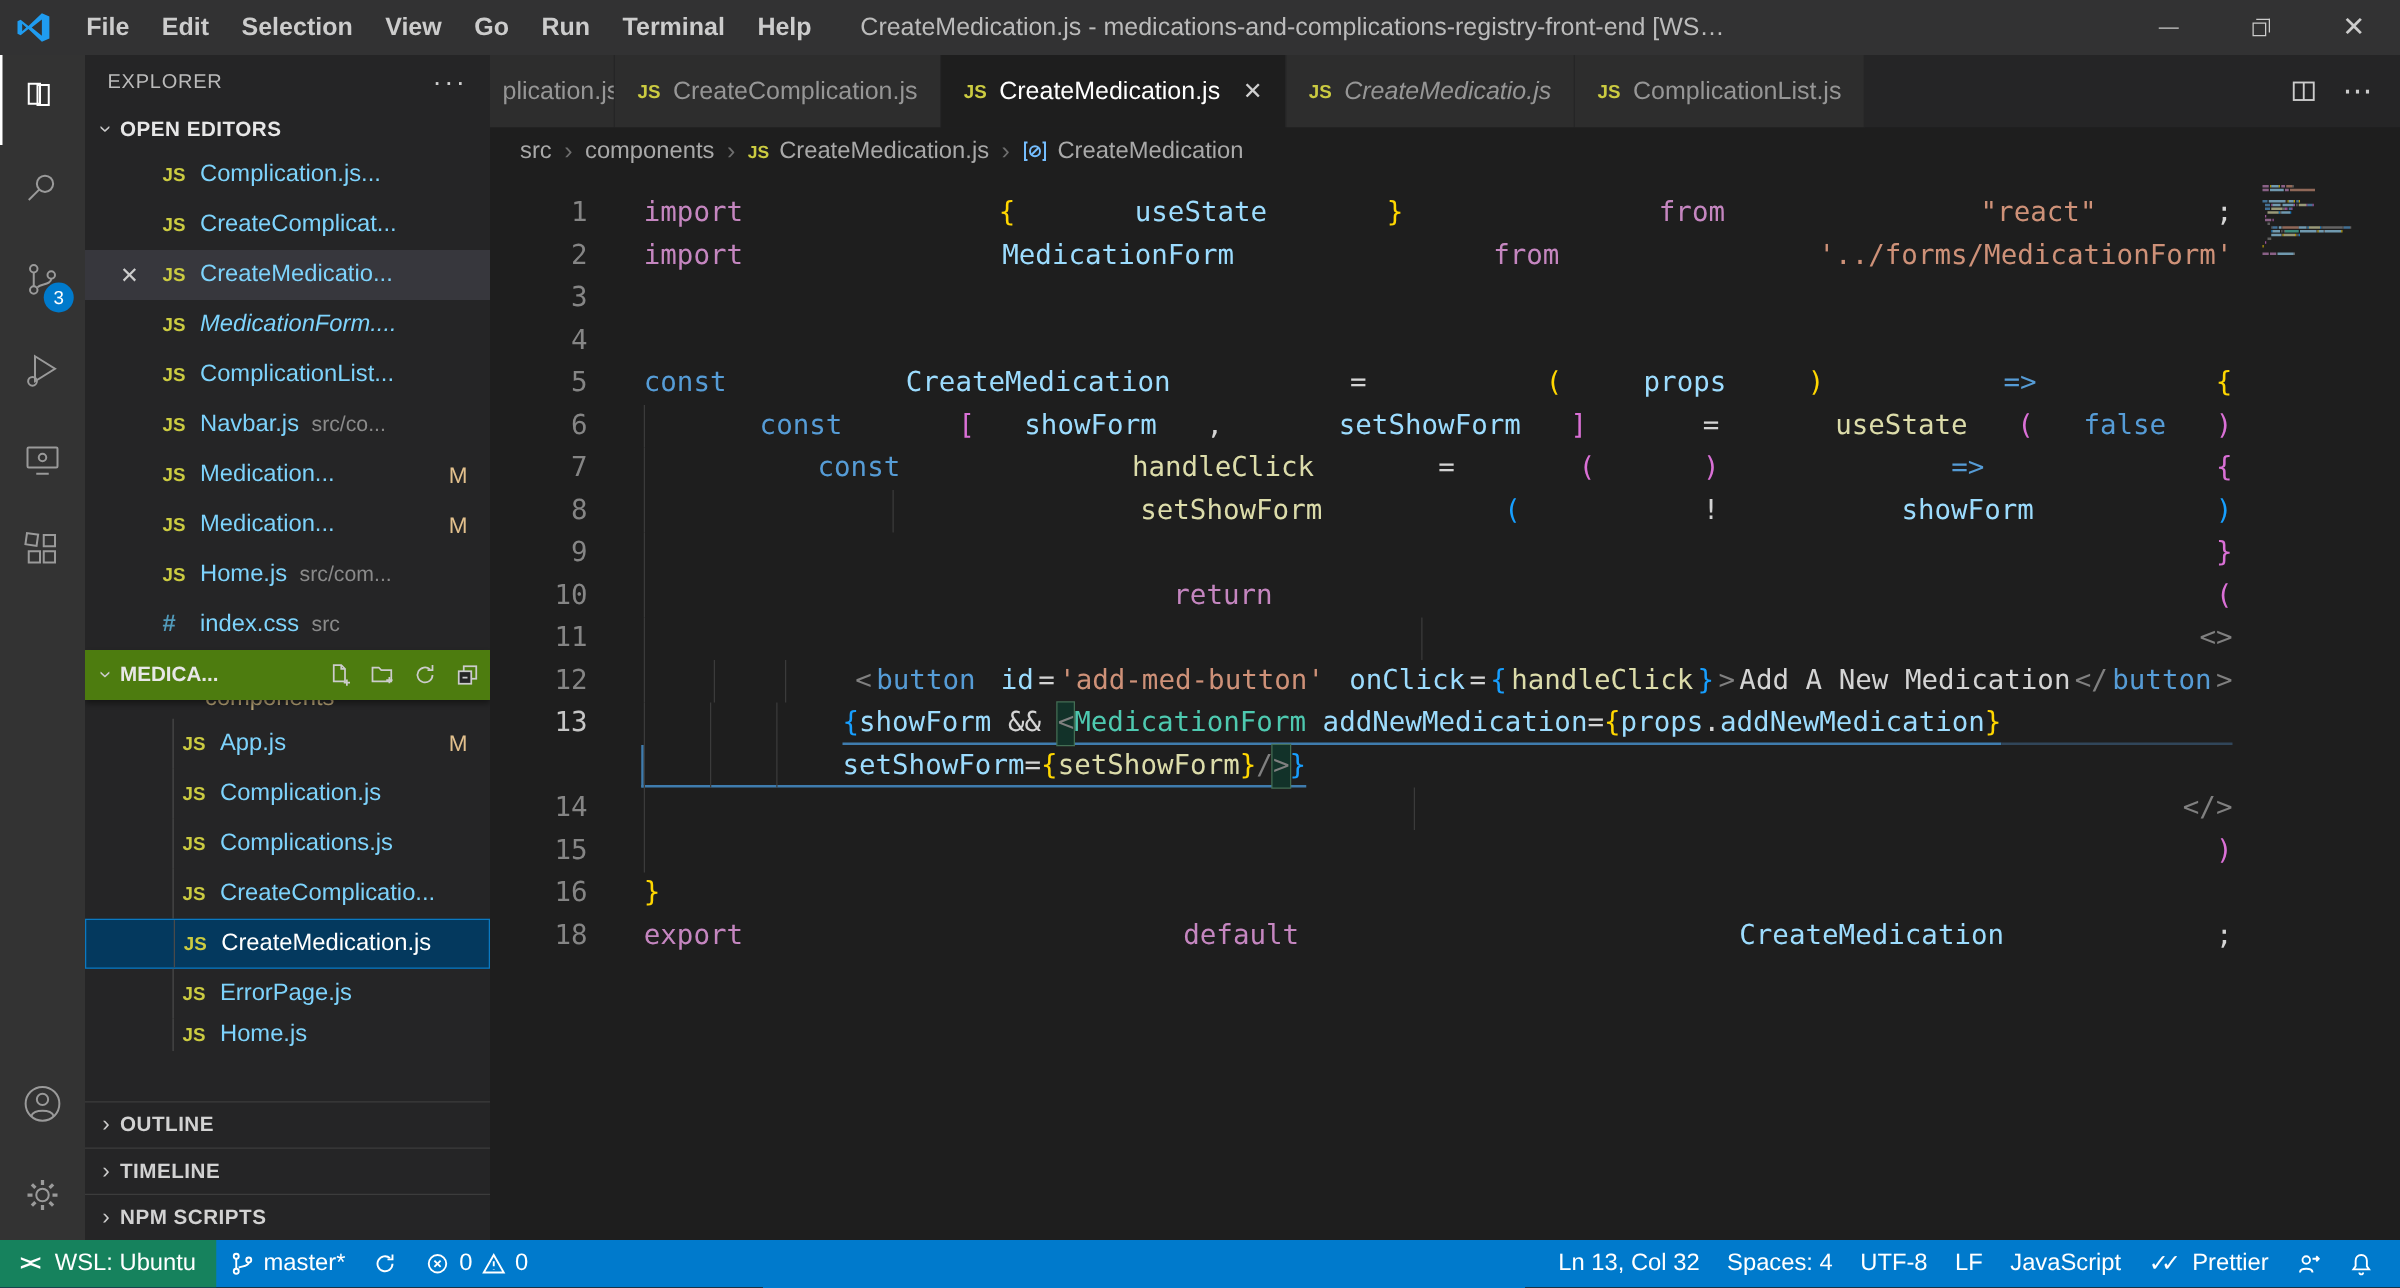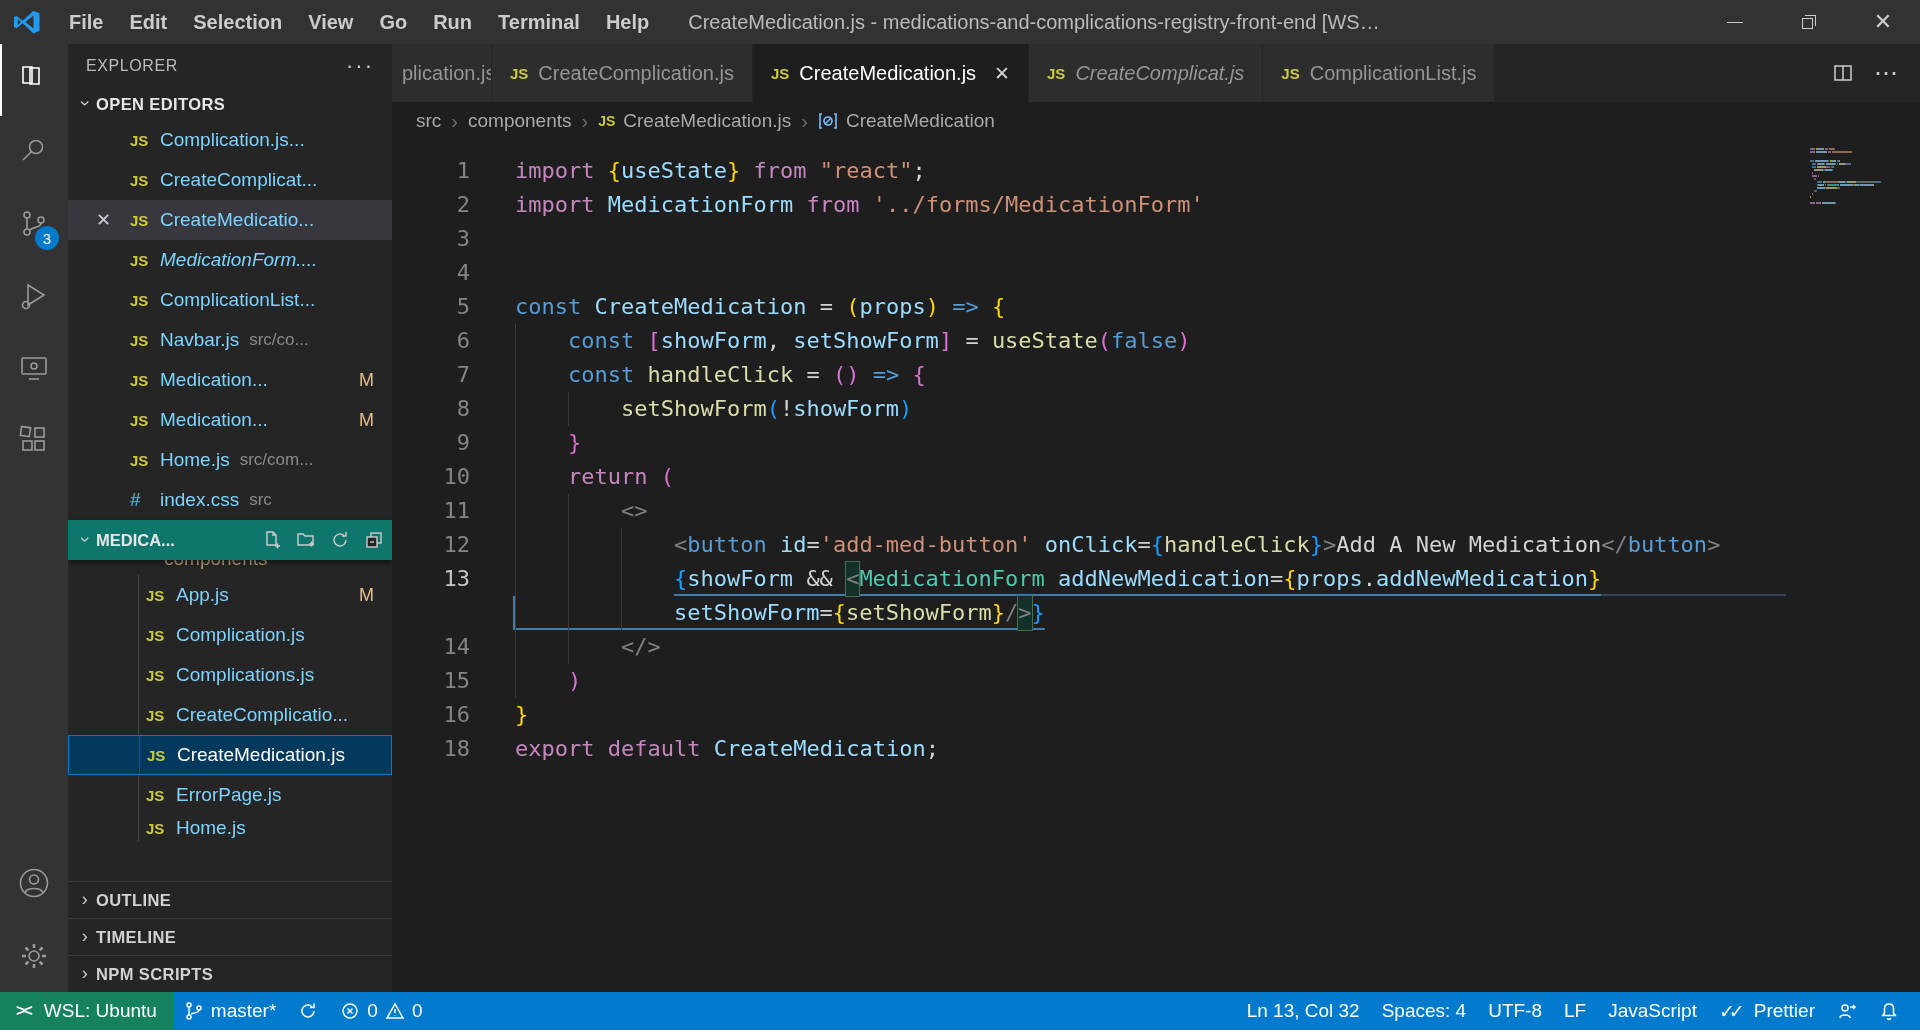--- a/index.html
+++ b/index.html
@@ -49,21 +49,21 @@
   .sb-row { position:relative; height:40px; display:flex; align-items:center; padding-left:62px; }
   .sb-row .close-x { position:absolute; left:28px; font-size:18px; color:#cccccc; }
   .sb-row.activerow { background:#37373d; }
   .ficon { width:30px; flex:0 0 30px; font-weight:bold; font-size:15px; color:#cbcb41; font-style:normal; }
   .ficon.css { color:#519aba; font-size:19px; }
   .sb-label { white-space:nowrap; overflow:hidden; color:#7dd3fc; }
   .sb-label.italic { font-style:italic; }
   .sb-path { margin-left:10px; color:#8a8a8a; font-size:17px; white-space:nowrap; overflow:hidden; }
   .sb-badge { margin-left:auto; margin-right:18px; color:#e2c08d; font-size:18px; }
   .proj-head { height:40px; display:flex; align-items:center; font-weight:bold; font-size:16.5px; color:#e7e7e7;
-               padding:0 8px 0 6px; background:#0f766e; box-shadow:0 3px 5px rgba(0,0,0,.45); position:relative; z-index:3; }
+               padding:0 8px 0 6px; background:#4d7c0f; box-shadow:0 3px 5px rgba(0,0,0,.45); position:relative; z-index:3; }
   .proj-head .acts { margin-left:auto; display:flex; gap:14px; }
   .proj-head .acts svg { width:20px; height:20px; stroke:#cccccc; fill:none; stroke-width:1.4; }
   .clipped-row { height:15px; overflow:hidden; position:relative; }
   .clipped-row span { position:absolute; left:96px; top:-12px; color:#b5a174; font-size:19px; }
   .tree-row { position:relative; height:40px; display:flex; align-items:center; padding-left:78px; }
   .tree-row .guide { position:absolute; left:70px; top:0; bottom:0; width:1px; background:#4a4a4a; }
   .tree-row.selected { background:#04395e; border:1px solid #0b79c1; }
   .tree-row.selected .sb-label { color:#ffffff; }
   .tree-row.clip { height:26px; overflow:hidden; }
   .bottom-secs { position:absolute; bottom:0; left:0; right:0; background:#252526; }
@@ -92,21 +92,21 @@
   .bc-js { color:#cbcb41; font-weight:bold; font-size:14px; }
   .bc-sym svg { width:20px; height:20px; display:block; }
 
   
   .editor { position:absolute; left:392px; top:140px; width:1528px; height:852px; background:#1e1e1e;
             font-family:"DejaVu Sans Mono", monospace; font-size:22px; line-height:34px; overflow:hidden; }
   .code-lines { padding-top:14px; }
   .line { display:flex; height:34px; width:calc(100% - 134px); }
   .num { flex:0 0 78px; text-align:right; color:#858585; padding-right:0; }
   .gutter-pad { flex:0 0 45px; }
-  .content { white-space:pre; display:flex; align-items:stretch; position:relative; flex:1 1 auto; min-width:0; }
+  .content { white-space:pre; display:flex; align-items:stretch; position:relative; flex:1 1 auto; min-width:0;justify-content:space-between; }
   .ig { display:inline-block; width:4ch; border-left:1px solid #3b3b3b; height:34px; flex:0 0 auto; }
   .tk { display:inline-block; height:34px; }
   .tk-k{color:#c586c0}.tk-c{color:#569cd6}.tk-v{color:#9cdcfe}.tk-f{color:#dcdcaa}
   .tk-s{color:#ce9178}.tk-t{color:#4ec9b0}.tk-g{color:#808080}.tk-w{color:#d4d4d4}
   .tk-b1{color:#ffd700}.tk-b2{color:#da70d6}.tk-b3{color:#179fff}
   .bm { background:#123229; box-shadow:0 0 0 1px #436e54; }
   .line.cur .num { color:#c6c6c6; }
   .ulwrap { display:inline-flex; border-bottom:2px solid #3f7cae; height:34px; }
   .fillrest { flex:1 1 auto; border-bottom:2px solid #31465a; height:34px; }
   .boxwrap { display:inline-flex; border-left:2px solid #3f7cae; border-bottom:2px solid #3f7cae;
@@ -373,21 +373,21 @@
         <div class="ficon">JS</div>
         <div class="tlabel">CreateComplication.js</div>
       </div>
       <div class="tab active">
         <div class="ficon">JS</div>
         <div class="tlabel">CreateMedication.js</div>
         <div class="tclose">✕</div>
       </div>
       <div class="tab italic">
         <div class="ficon">JS</div>
-        <div class="tlabel">CreateComplicat.js</div>
+        <div class="tlabel">CreateMedicatio.js</div>
       </div>
       <div class="tab">
         <div class="ficon">JS</div>
         <div class="tlabel">ComplicationList.js</div>
       </div>
       <div class="tab-actions">
         <svg viewBox="0 0 22 22">
           <rect x="3" y="4" width="16" height="14"></rect>
           <path d="M11 4v14"></path>
         </svg>

